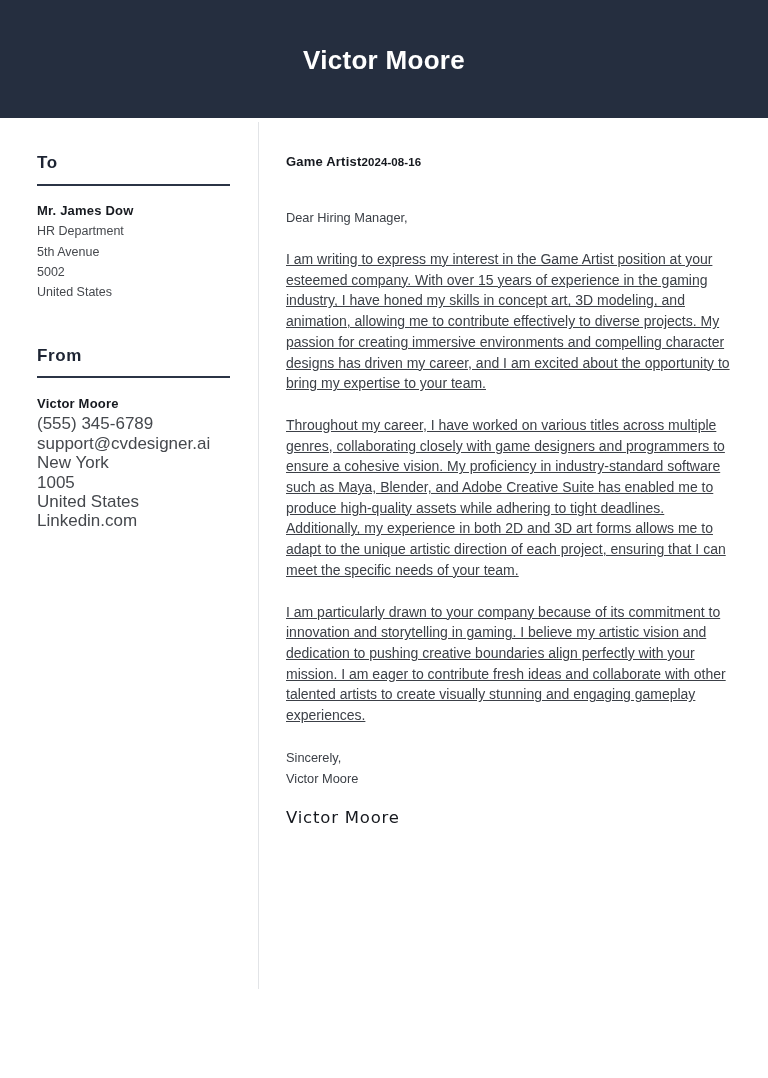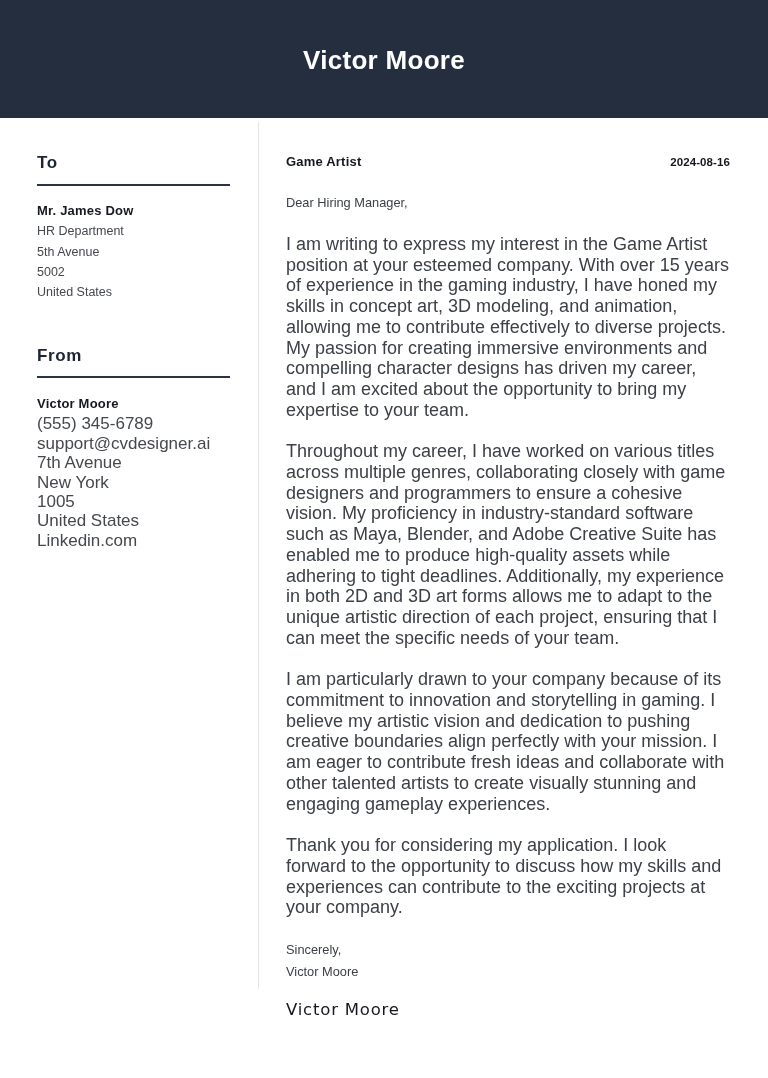--- a/index.html
+++ b/index.html
@@ -120,47 +120,48 @@
     position: absolute;
     left: 258px;
     top: 0;
     width: 510px;
     padding: 36px 38px 0 28px;
     box-sizing: border-box;
   }
   .letter-top {
     display: flex;
     align-items: baseline;
-    justify-content: space-between;
-    margin-bottom: 23px;
+    justify-content: flex-start;
+    margin-bottom: 38px;
   }
   .job-title {
     font-size: 13px;
     font-weight: bold;
     color: #15181e;
     letter-spacing: 0.2px;
   }
   .letter-date {
     font-size: 11.5px;
     font-weight: bold;
     color: #15181e;
     letter-spacing: 0.1px;
   }
   .salutation {
     font-size: 12.8px;
     color: #3c4047;
     line-height: 21px;
     margin-bottom: 21px;
   }
   .para {
-    font-size: 18px;
+    font-size: 14px;
     color: #3c4047;
     line-height: 20.7px;
     margin: 0 0 21px 0;
     text-align: left;
+    text-decoration: underline;
   }
   .closing {
     font-size: 12.8px;
     color: #3c4047;
     line-height: 21.5px;
     margin-top: 12px;
   }
   .signature {
     margin-top: 18px;
     font-family: "DejaVu Sans", sans-serif;
@@ -196,21 +197,20 @@
         </ul>
       </div>
 
       <div class="side-block from-block">
         <div class="side-heading">From</div>
         <div class="side-rule"></div>
         <ul class="side-list">
           <li class="strong">Victor Moore</li>
           <li>(555) 345-6789</li>
           <li>support@cvdesigner.ai</li>
-          <li>7th Avenue</li>
           <li>New York</li>
           <li>1005</li>
           <li>United States</li>
           <li>Linkedin.com</li>
         </ul>
       </div>
 
     </div>
 
     <div class="main">
@@ -218,21 +218,20 @@
       <div class="letter-top">
         <div class="job-title">Game Artist</div>
         <div class="letter-date">2024-08-16</div>
       </div>
 
       <div class="salutation">Dear Hiring Manager,</div>
 
       <p class="para">I am writing to express my interest in the Game Artist position at your esteemed company. With over 15 years of experience in the gaming industry, I have honed my skills in concept art, 3D modeling, and animation, allowing me to contribute effectively to diverse projects. My passion for creating immersive environments and compelling character designs has driven my career, and I am excited about the opportunity to bring my expertise to your team.</p>
       <p class="para">Throughout my career, I have worked on various titles across multiple genres, collaborating closely with game designers and programmers to ensure a cohesive vision. My proficiency in industry-standard software such as Maya, Blender, and Adobe Creative Suite has enabled me to produce high-quality assets while adhering to tight deadlines. Additionally, my experience in both 2D and 3D art forms allows me to adapt to the unique artistic direction of each project, ensuring that I can meet the specific needs of your team.</p>
       <p class="para">I am particularly drawn to your company because of its commitment to innovation and storytelling in gaming. I believe my artistic vision and dedication to pushing creative boundaries align perfectly with your mission. I am eager to contribute fresh ideas and collaborate with other talented artists to create visually stunning and engaging gameplay experiences.</p>
-      <p class="para">Thank you for considering my application. I look forward to the opportunity to discuss how my skills and experiences can contribute to the exciting projects at your company.</p>
 
       <div class="closing">
         <div>Sincerely,</div>
         <div>Victor Moore</div>
       </div>
 
       <div class="signature">Victor Moore</div>
 
     </div>
 

